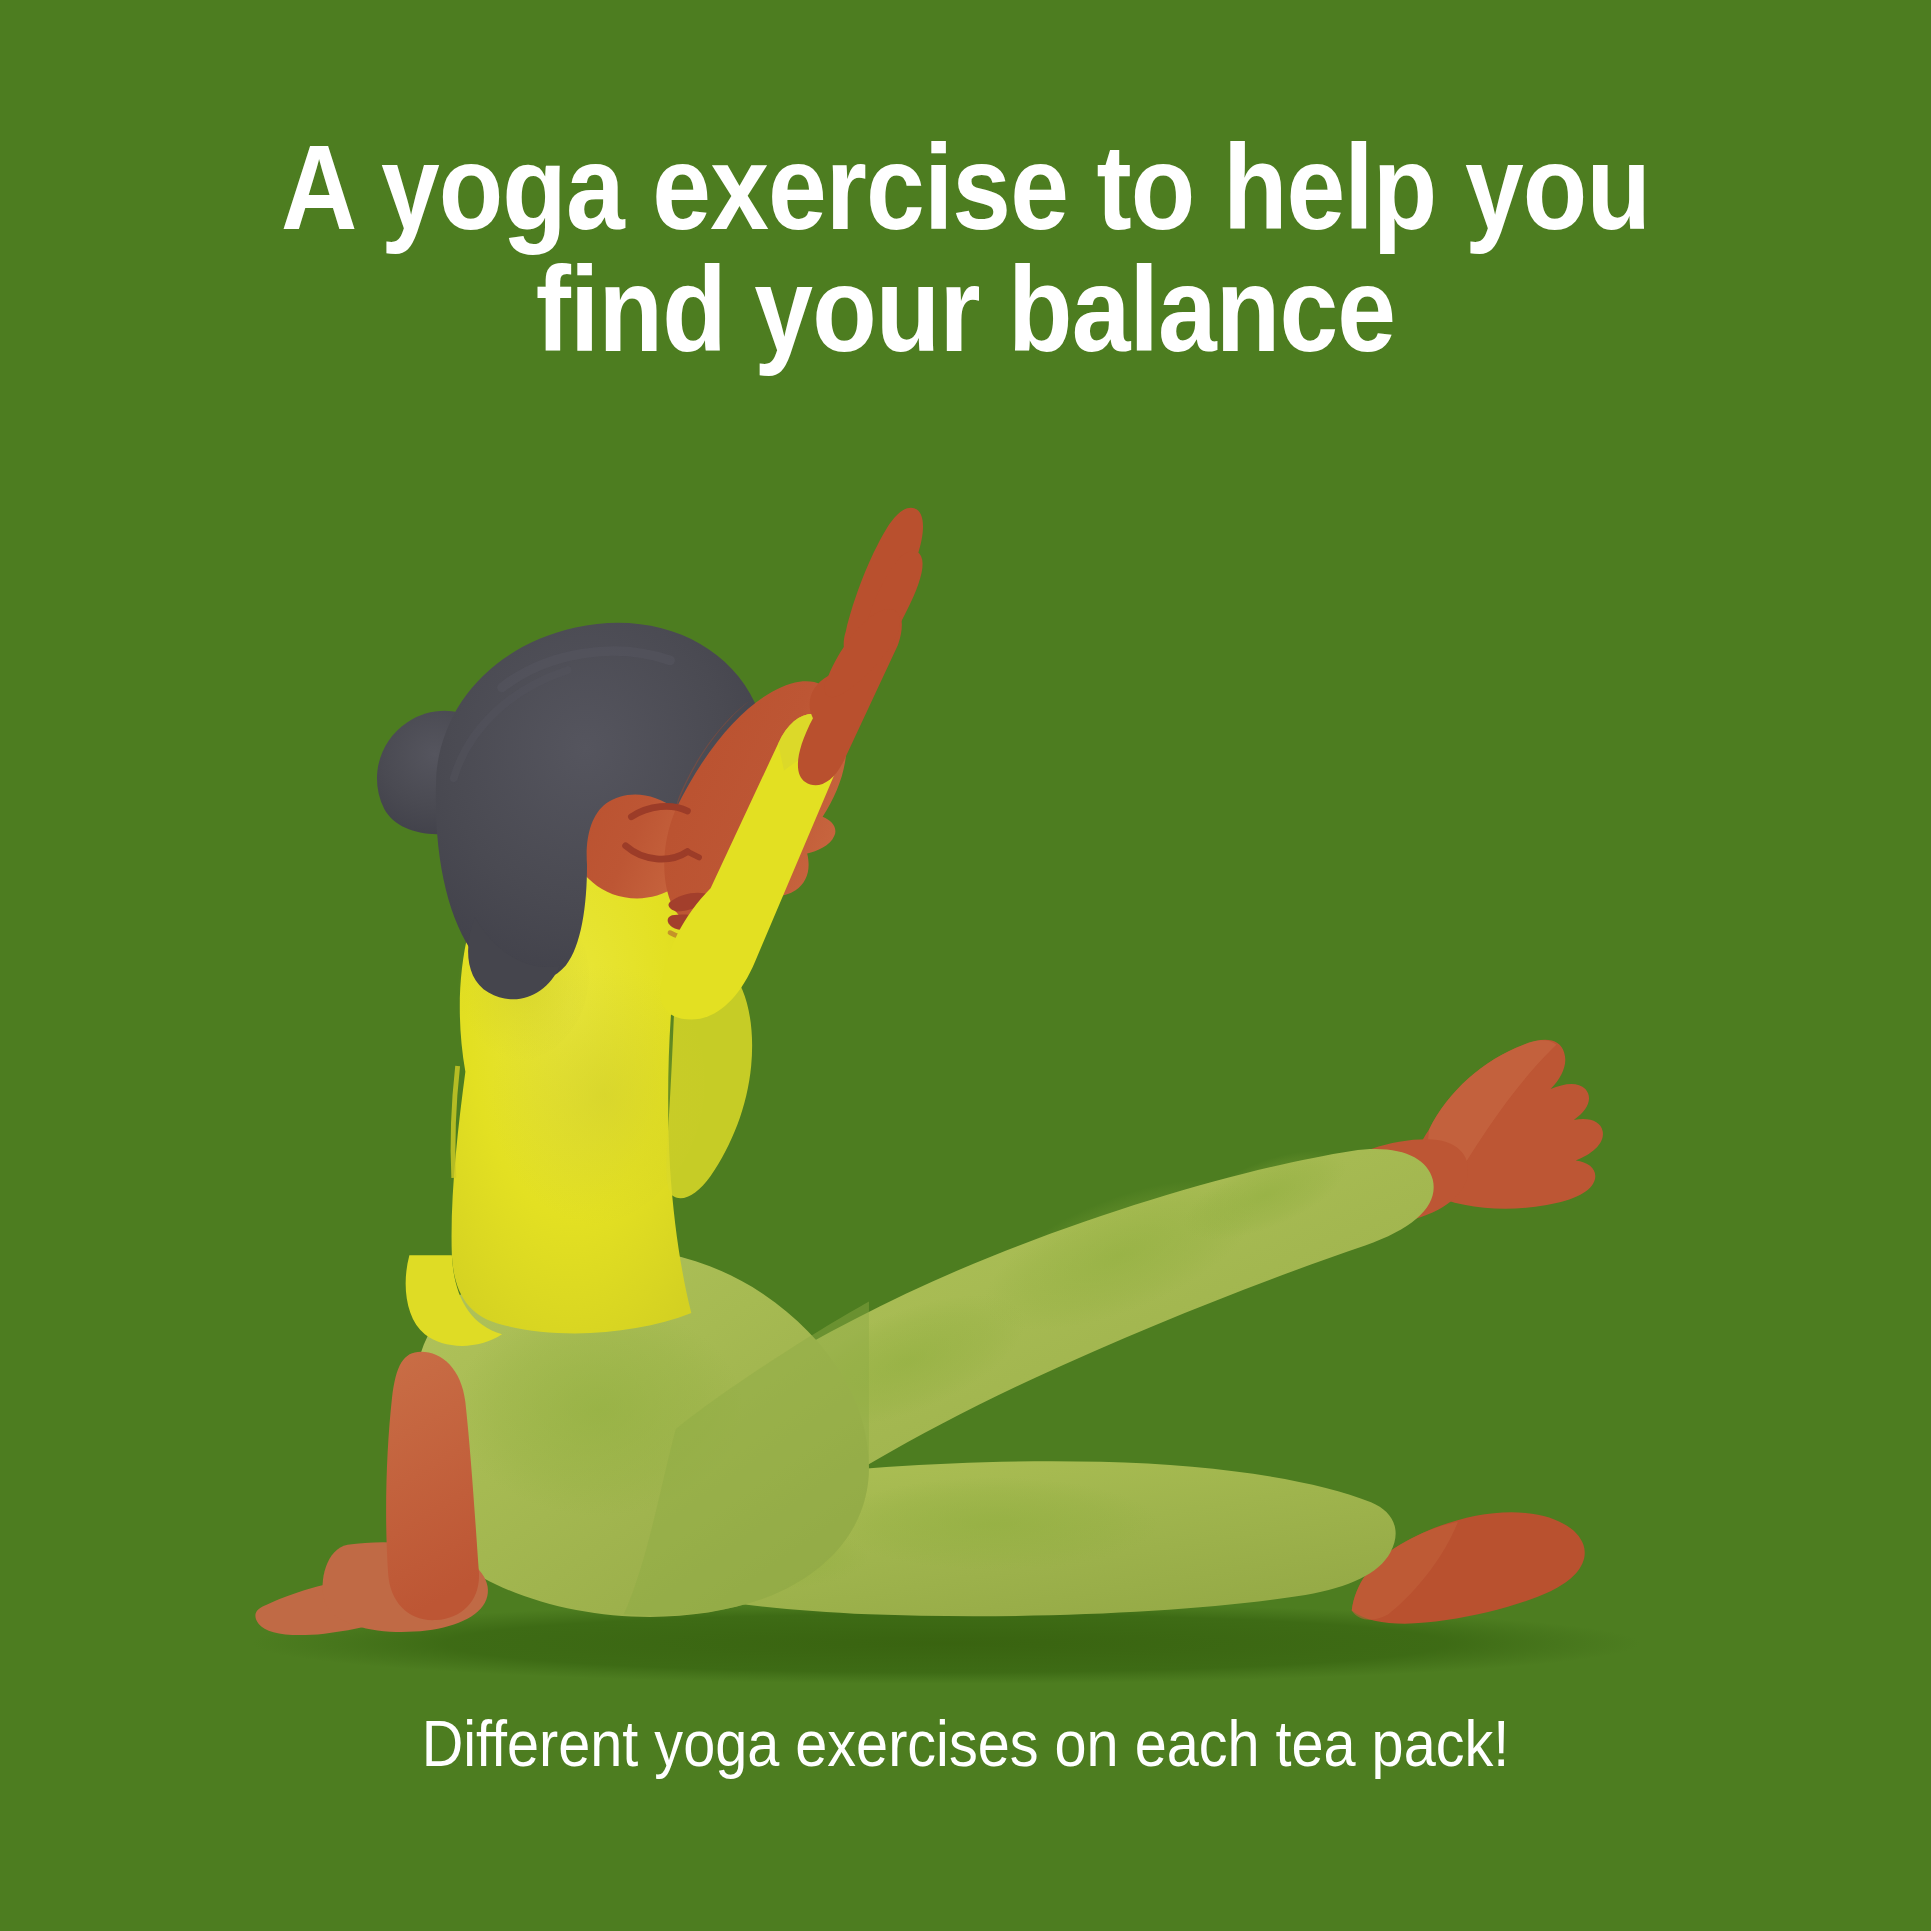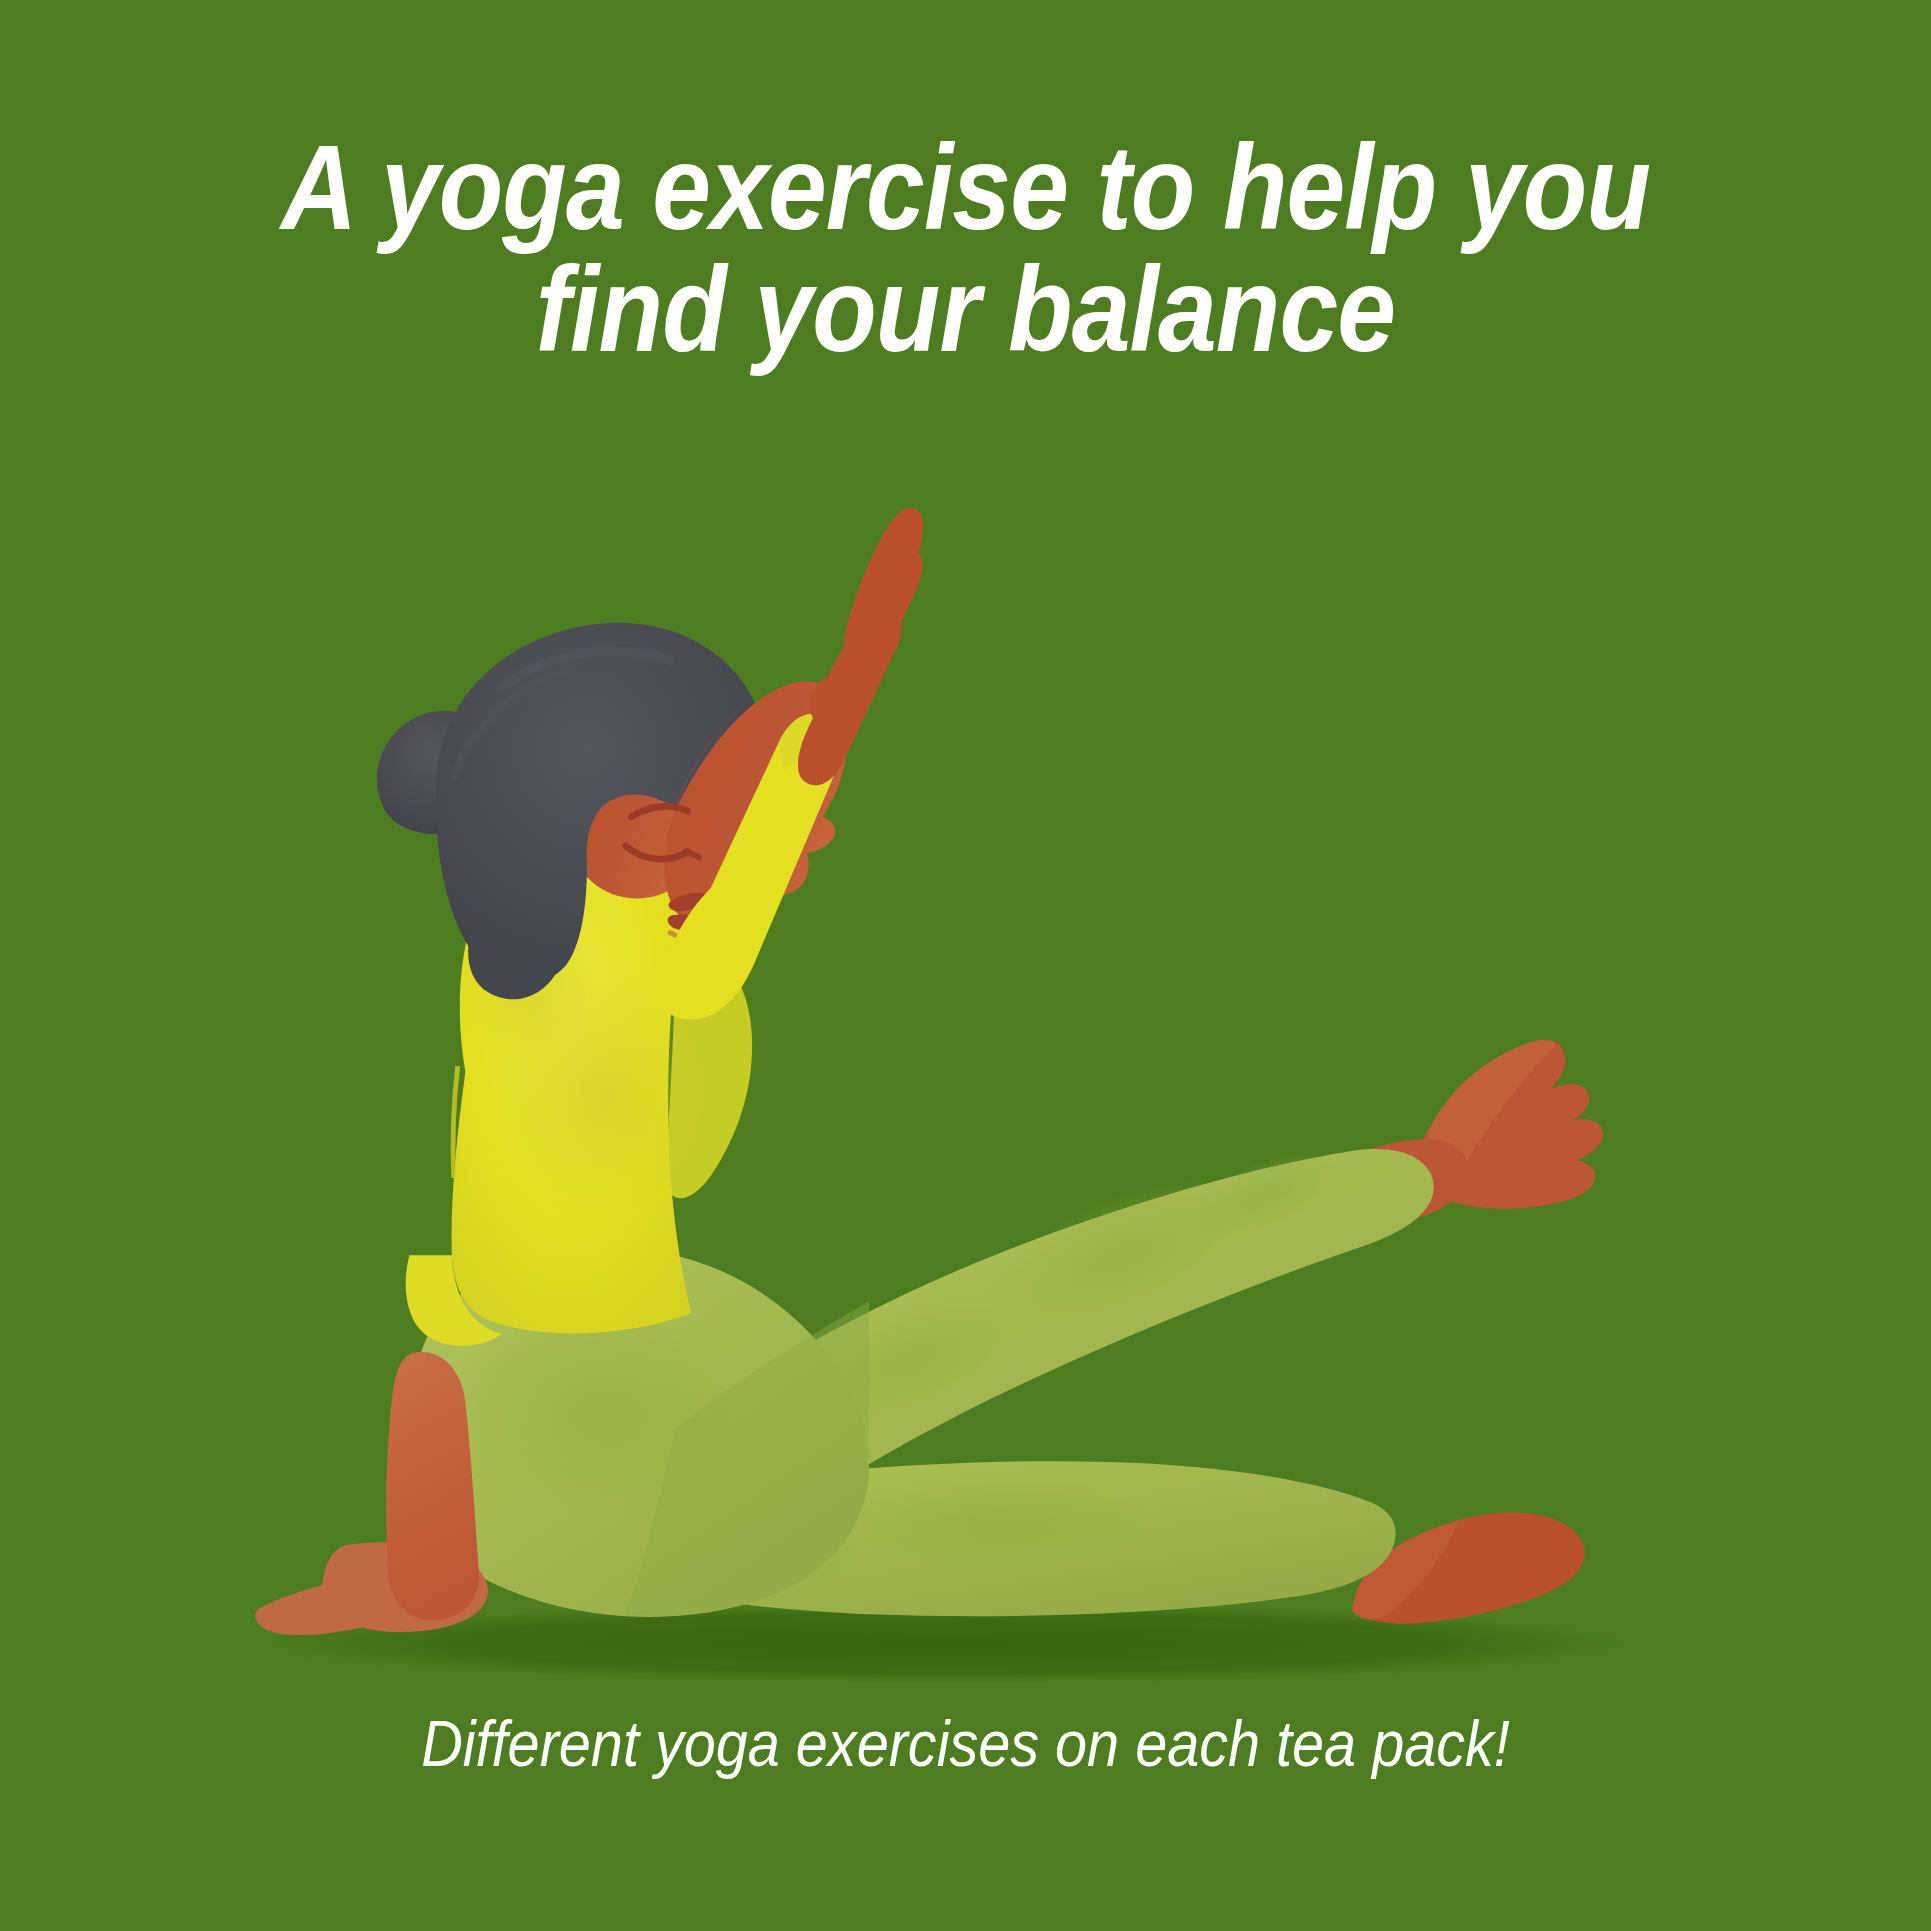--- a/index.html
+++ b/index.html
@@ -8,21 +8,20 @@
     padding: 0;
     background: #4d7d20;
   }
   #poster {
     position: relative;
     width: 1681px;
     height: 1931px;
     background: #8b5cf6;
     overflow: hidden;
     font-family: "Liberation Sans", sans-serif;
-    font-style: italic;
   }
 
   
   #headline {
     position: absolute;
     left: 0;
     top: 126px;
     width: 1931px;
     text-align: center;
     color: #ffffff;

